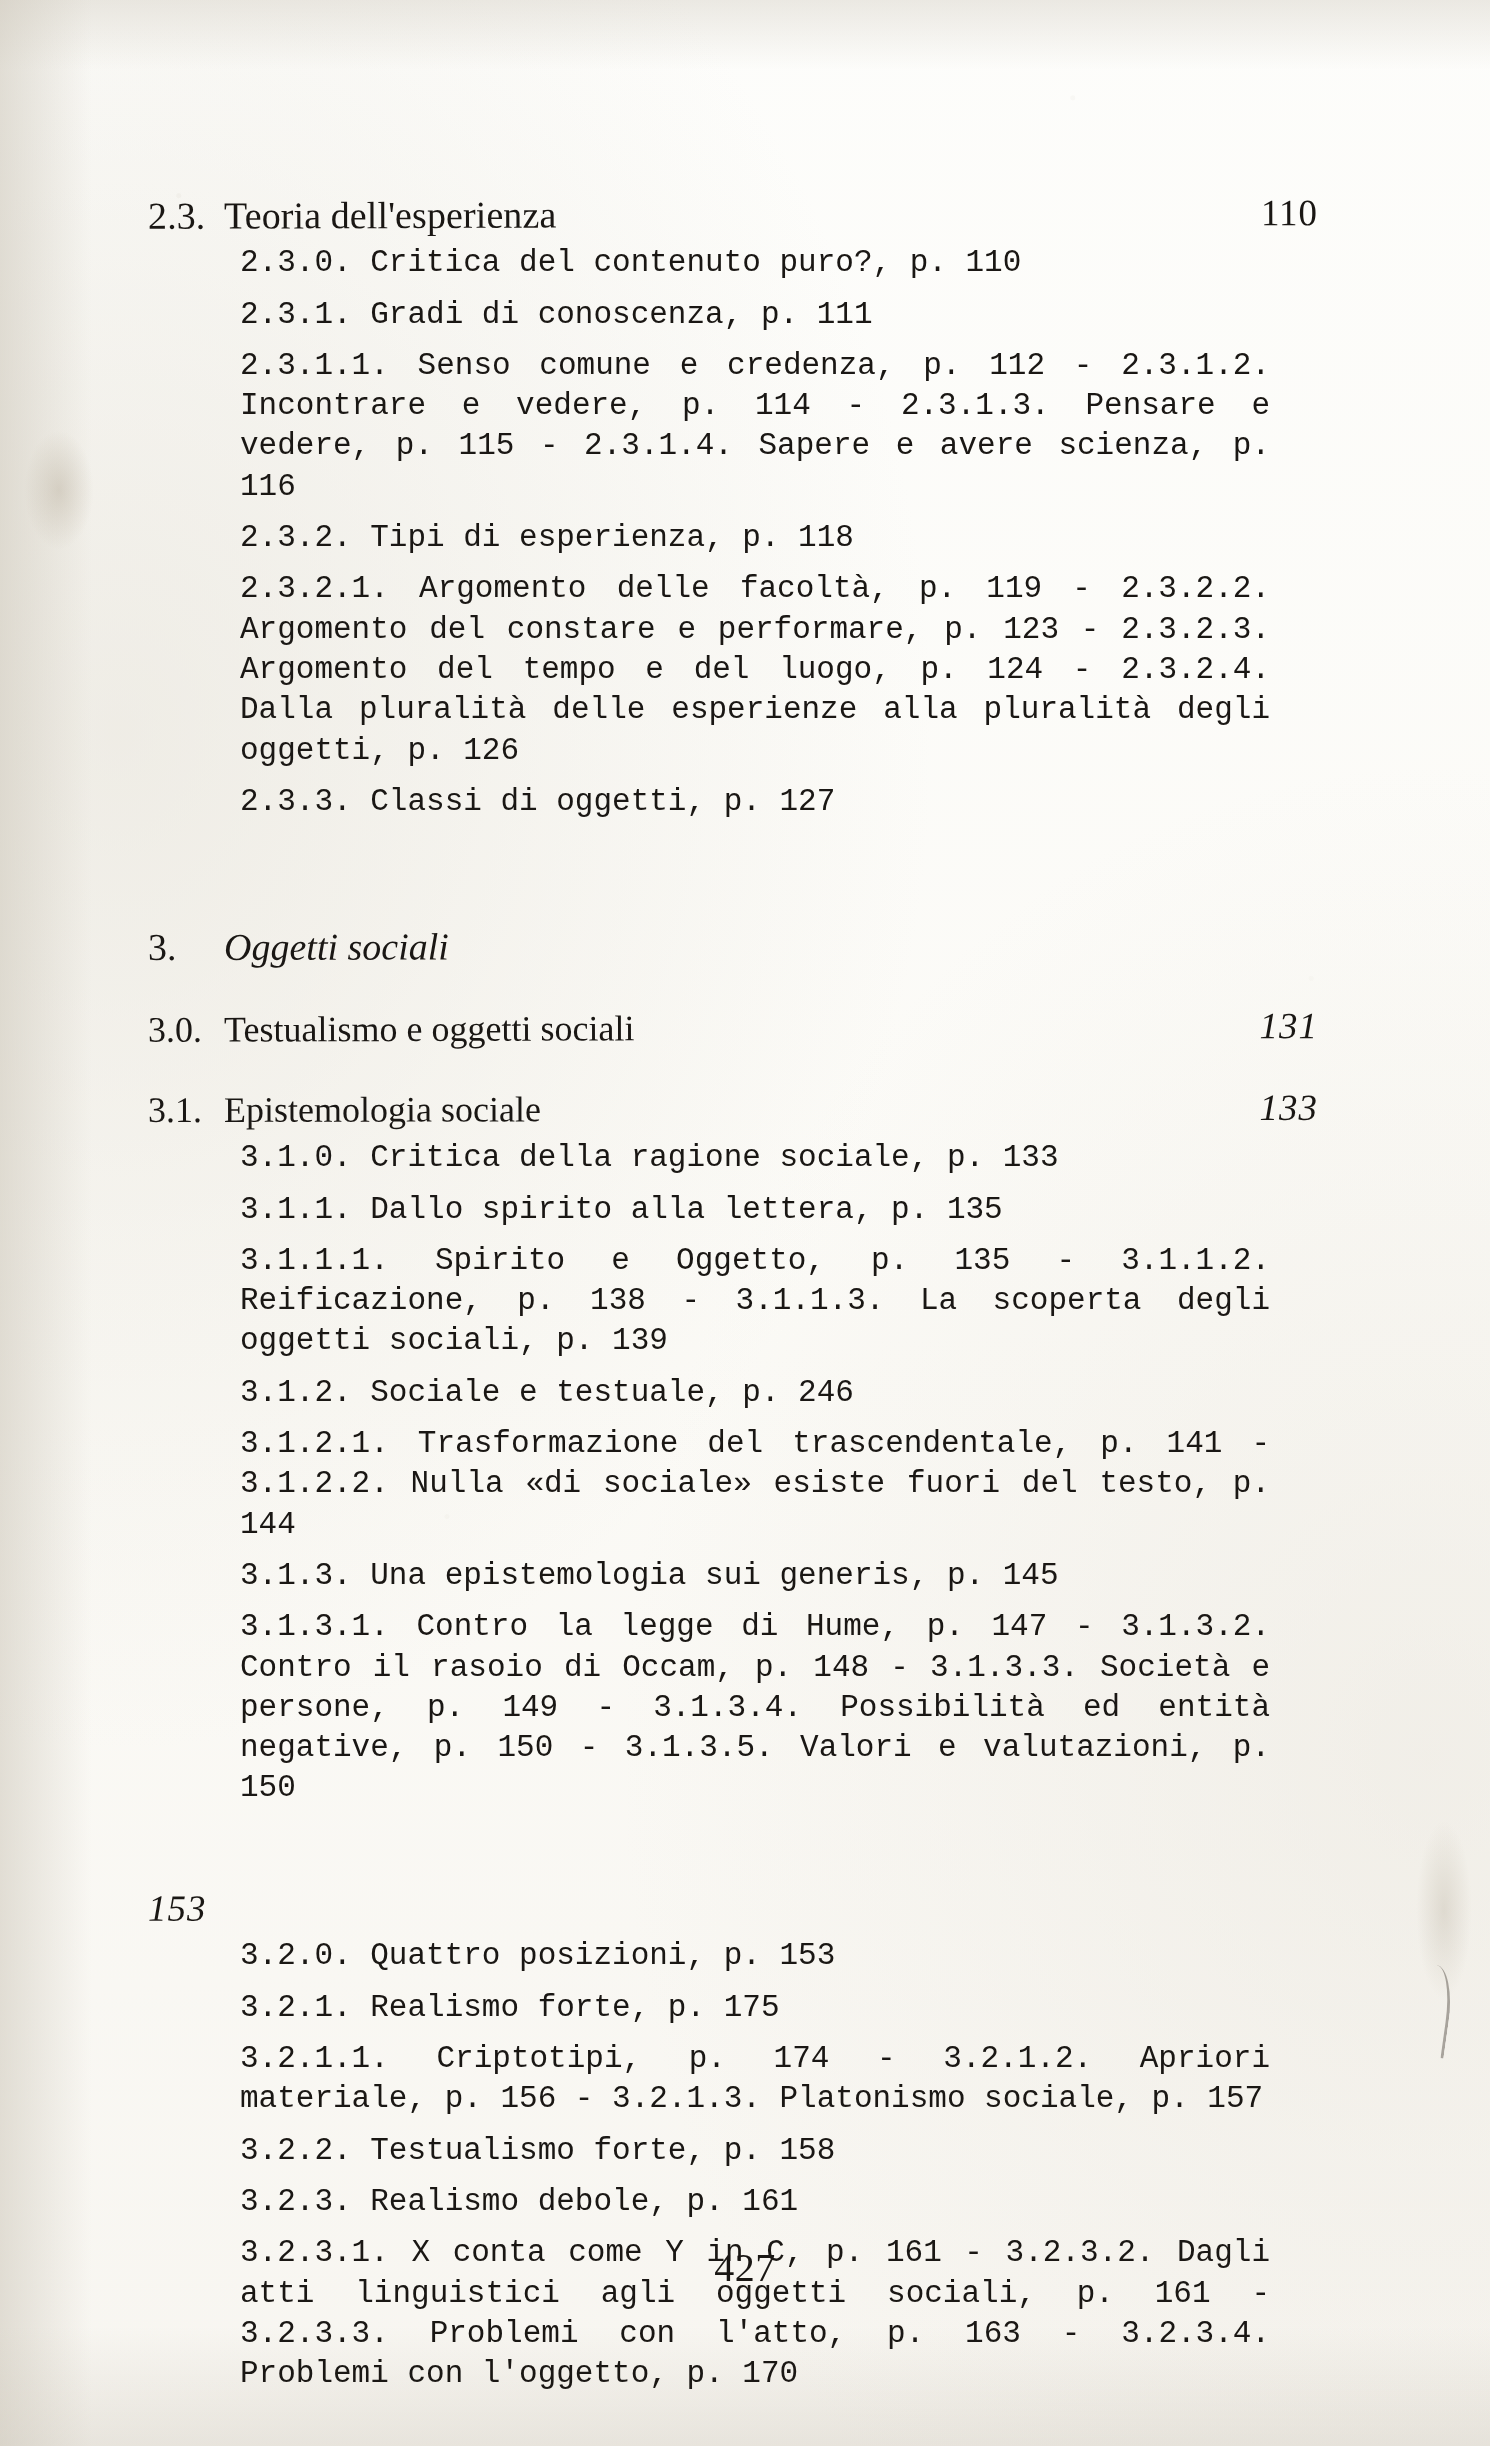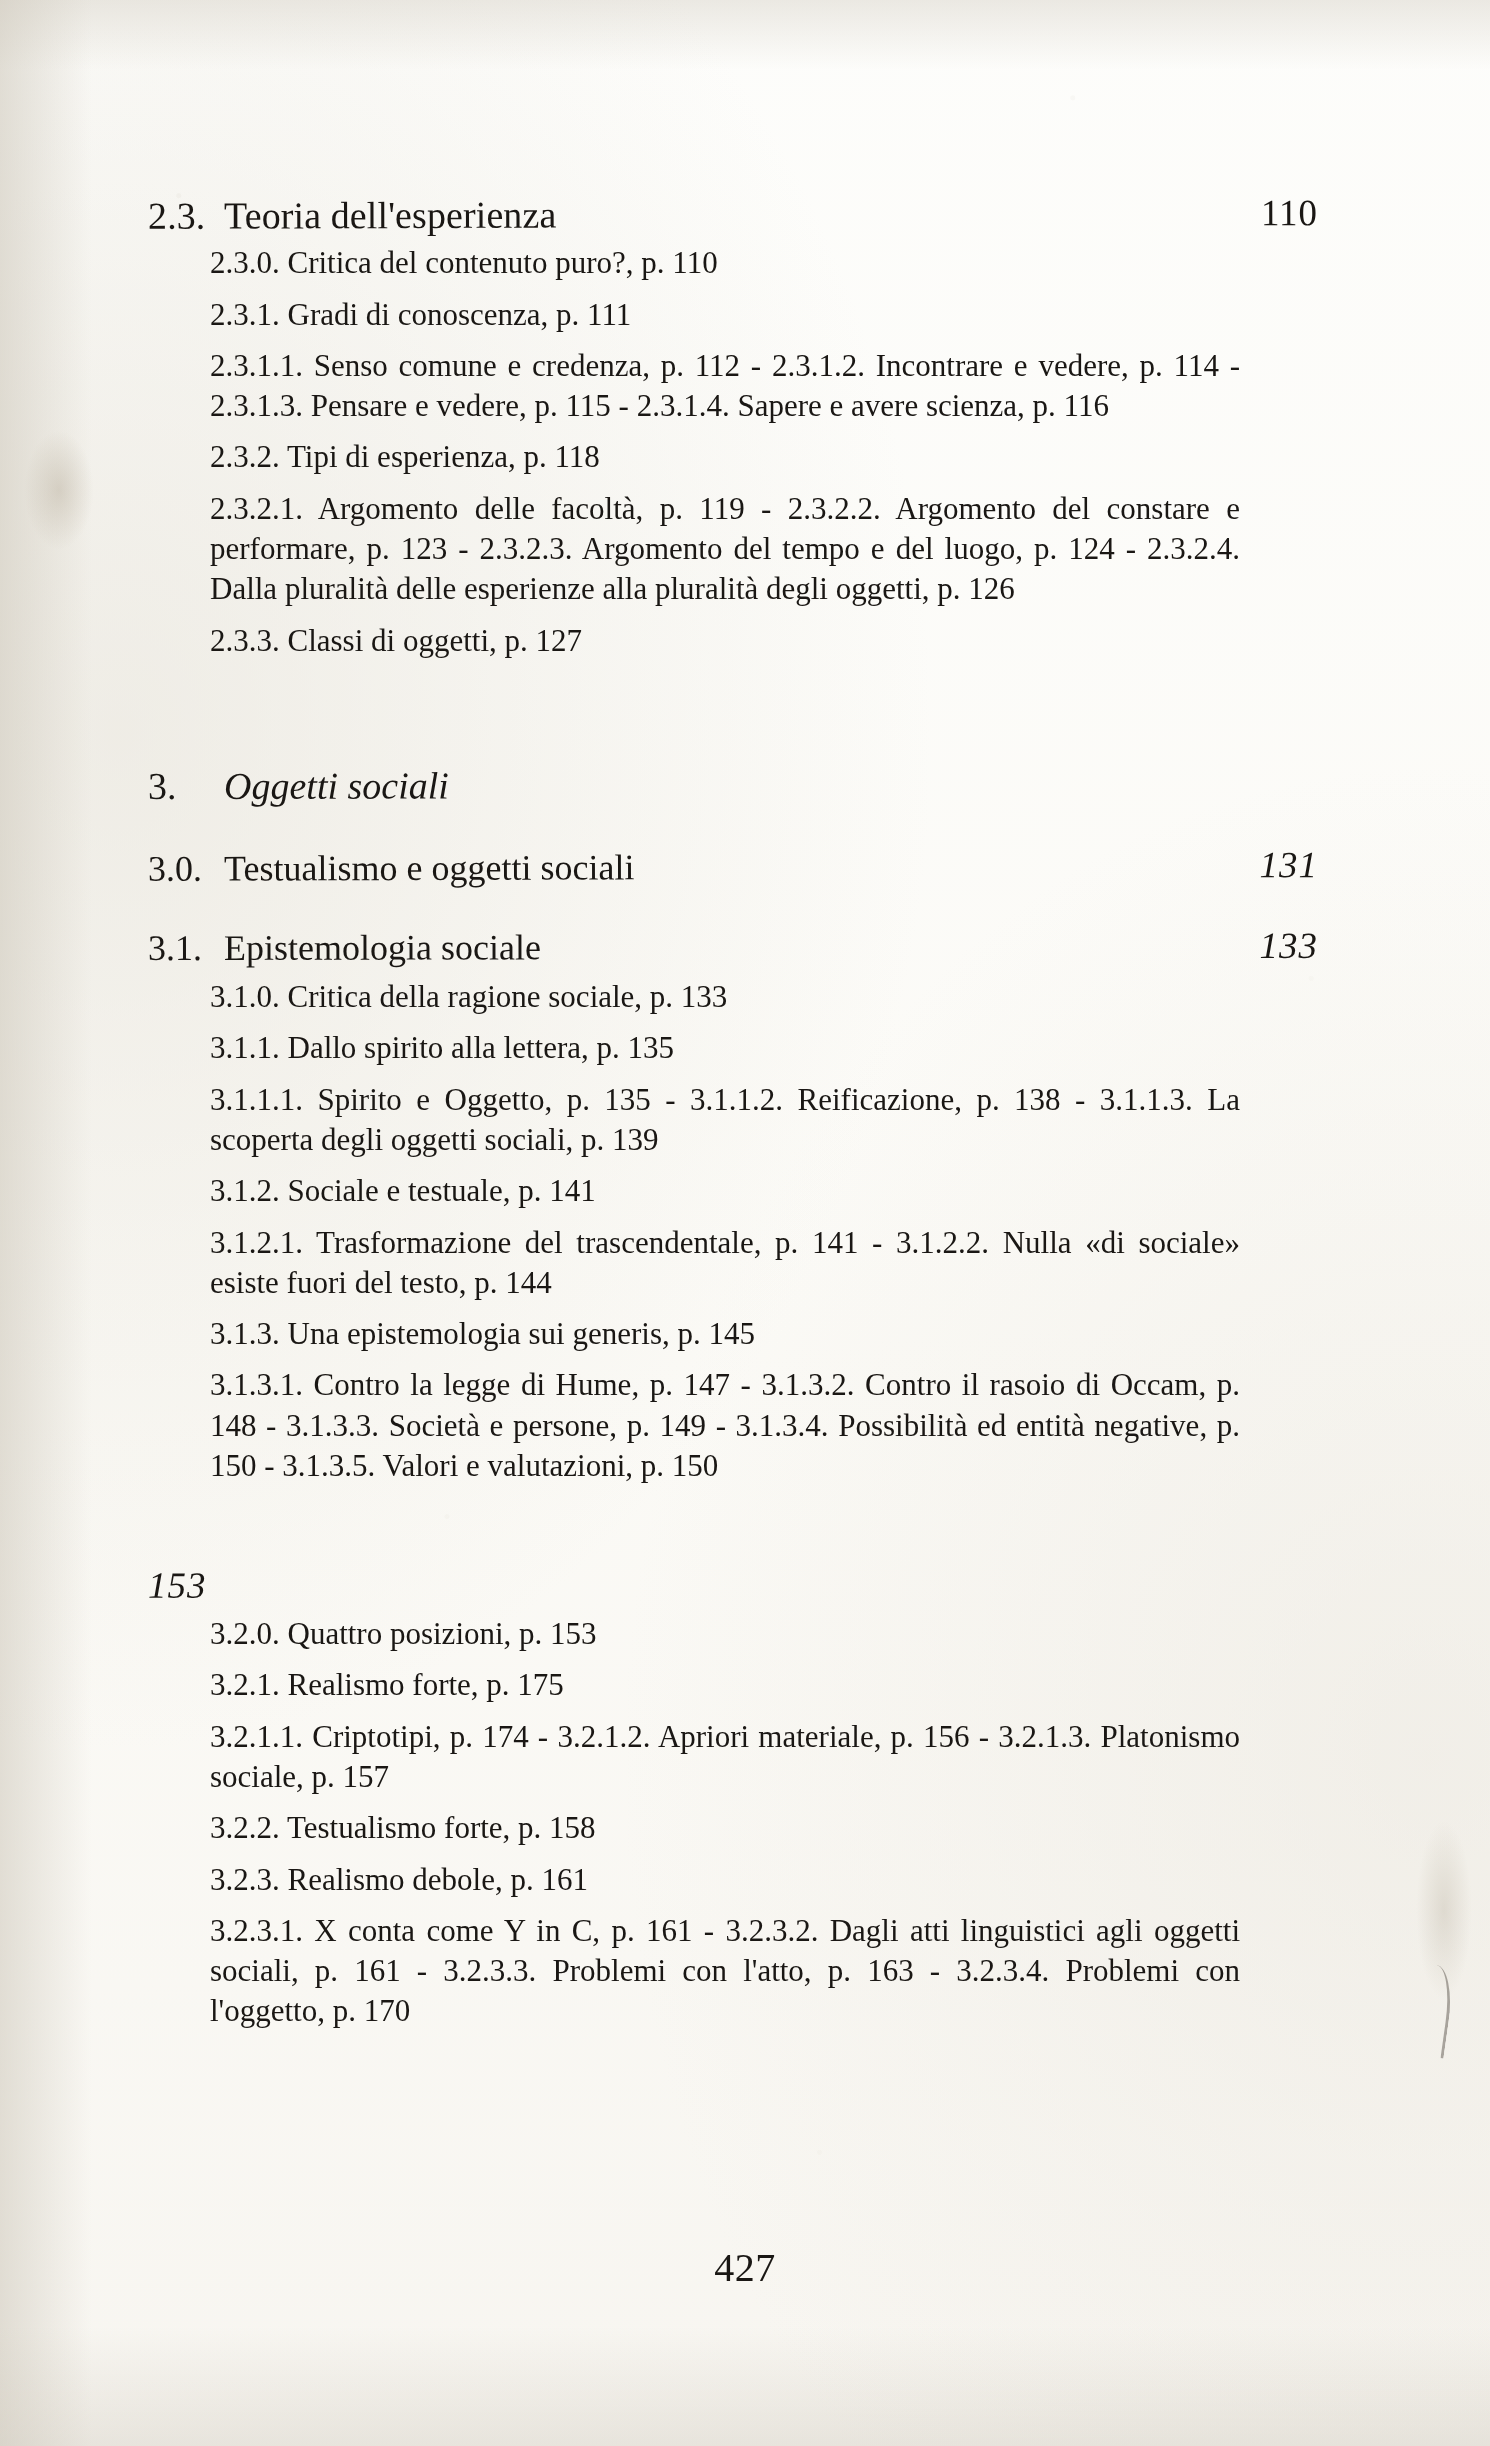--- a/index.html
+++ b/index.html
@@ -141,22 +141,23 @@
   }
   .h-sub .pg {
     font-size: 37px;
     letter-spacing: 1px;
     padding-right: 10px;
     font-style: italic;
   }
 
   
   .entries {
-    margin-left: 62px;
+    margin-left: 92px;
     width: 1030px;
+    font-family: Liberation Mono, monospace;
   }
   .entry {
     font-size: 31px;
     line-height: 1.30;
     margin-top: 11px;
     text-align: justify;
     text-justify: inter-word;
     hyphens: manual;
   }
   .entry.first { margin-top: 9px; }
@@ -230,21 +231,21 @@
       <div>
         <span class="num">3.1.</span><span>Epistemologia sociale</span>
       </div>
       <div class="pg">133</div>
     </div>
 
     <div class="entries">
       <div class="entry first flat">3.1.0. Critica della ragione sociale, p. 133</div>
       <div class="entry flat">3.1.1. Dallo spirito alla lettera, p. 135</div>
       <div class="entry">3.1.1.1. Spirito e Oggetto, p. 135 - 3.1.1.2. Reificazione, p. 138 - 3.1.1.3. La scoperta degli oggetti sociali, p. 139</div>
-      <div class="entry flat">3.1.2. Sociale e testuale, p. 141</div>
+      <div class="entry flat">3.1.2. Sociale e testuale, p. 246</div>
       <div class="entry">3.1.2.1. Trasformazione del trascendentale, p. 141 - 3.1.2.2. Nulla «di sociale» esiste fuori del testo, p. 144</div>
       <div class="entry flat">3.1.3. Una epistemologia sui generis, p. 145</div>
       <div class="entry">3.1.3.1. Contro la legge di Hume, p. 147 - 3.1.3.2. Contro il rasoio di Occam, p. 148 - 3.1.3.3. Società e persone, p. 149 - 3.1.3.4. Possibilità ed entità negative, p. 150 - 3.1.3.5. Valori e valutazioni, p. 150</div>
     </div>
 
     <div class="gap-lg"></div>
 
     <div class="toc-line h-sub warp-1">
       <div class="pg">153</div>
     </div>

